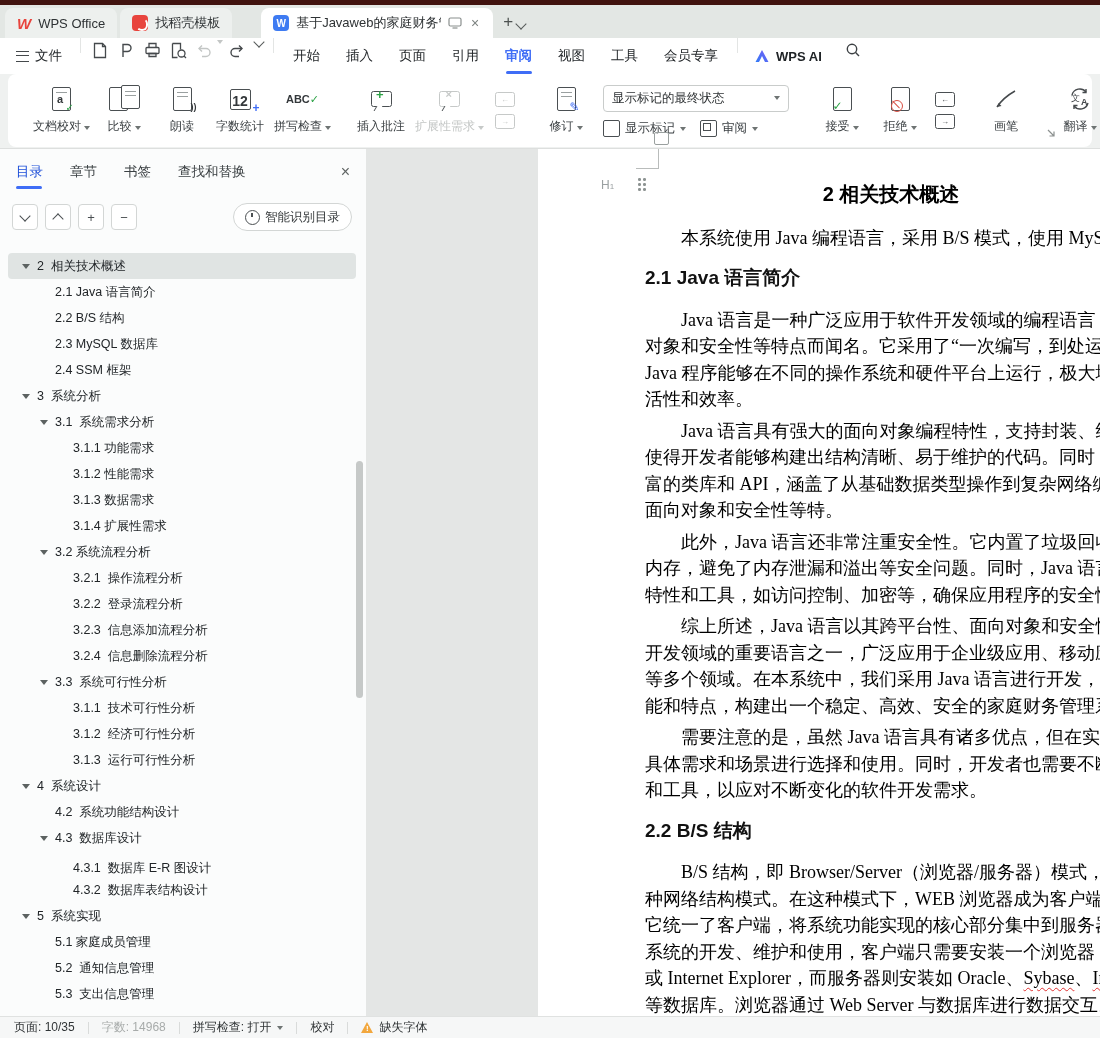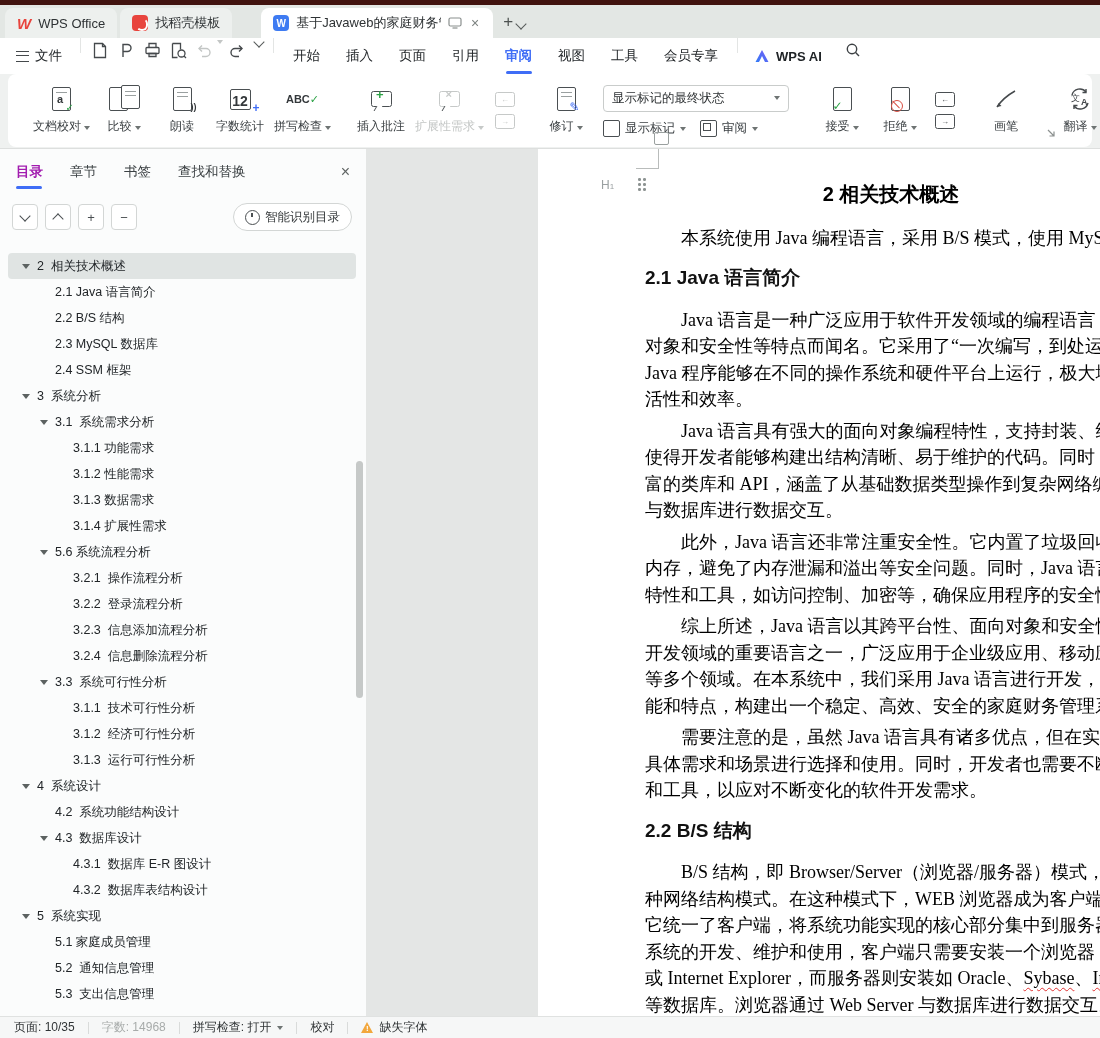--- a/index.html
+++ b/index.html
@@ -86,21 +86,21 @@
              border-radius:2px}
   
   #sidebar{position:absolute;top:148px;left:0;width:366px;bottom:22px;background:#fbfcfc;
            border-top:1px solid #dddfde;box-sizing:border-box}
   #canvas{position:absolute;top:148px;left:366px;right:0;bottom:22px;background:#e4e6e5;
           border-top:1px solid #dddfde;box-sizing:border-box}
   #page{position:absolute;left:172px;right:-10px;top:0;bottom:0;background:#fff;overflow:hidden}
   
   #stabs{display:flex;align-items:center;height:46px;padding:0 16px;font-size:13.5px;color:#3b4043;gap:27px;position:relative}
   .stab{position:relative;height:46px;display:flex;align-items:center}
-  .stab.on{color:#a21caf;font-weight:700}
+  .stab.on{color:#1d4ed8;font-weight:400}
   .stab.on::after{content:"";position:absolute;left:0;bottom:6px;width:26px;height:3px;border-radius:2px;background:#3f6df6}
   #sclose{margin-left:auto;font-size:16px;color:#5f6463}
   #stools{display:flex;align-items:center;padding:8px 14px 0 12px;gap:7px}
   .sq{width:24px;height:24px;border:1px solid #d3d6d5;border-radius:4px;background:#fff;
       display:flex;align-items:center;justify-content:center;color:#4a4f52;font-size:13px}
   .chU{width:7px;height:7px;border-right:1.6px solid #4a4f52;border-bottom:1.6px solid #4a4f52;transform:rotate(45deg);margin-top:-3px}
   .chD{width:7px;height:7px;border-right:1.6px solid #4a4f52;border-bottom:1.6px solid #4a4f52;transform:rotate(-135deg);margin-bottom:-3px}
   #smartpill{margin-left:auto;height:26px;border:1px solid #d3d6d5;border-radius:14px;background:#fff;
              display:flex;align-items:center;gap:5px;padding:0 11px;font-size:12.5px;color:#35393b}
   .clockic{width:13px;height:13px;border:1.4px solid #4a4f52;border-radius:50%;position:relative}
@@ -536,21 +536,21 @@
         <span class="tlabel">3.1.3 数据需求</span>
       </div>
       <div class="trow" style="padding-left: 50px;">
         <span class="tcarslot"></span>
         <span class="tlabel">3.1.4 扩展性需求</span>
       </div>
       <div class="trow" style="padding-left: 32px;">
         <span class="tcarslot">
           <span class="tcar"></span>
         </span>
-        <span class="tlabel">5.6 系统流程分析</span>
+        <span class="tlabel">3.2 系统流程分析</span>
       </div>
       <div class="trow" style="padding-left: 50px;">
         <span class="tcarslot"></span>
         <span class="tlabel">3.2.1  操作流程分析</span>
       </div>
       <div class="trow" style="padding-left: 50px;">
         <span class="tcarslot"></span>
         <span class="tlabel">3.2.2  登录流程分析</span>
       </div>
       <div class="trow" style="padding-left: 50px;">
@@ -588,21 +588,21 @@
       <div class="trow" style="padding-left: 32px;">
         <span class="tcarslot"></span>
         <span class="tlabel">4.2  系统功能结构设计</span>
       </div>
       <div class="trow" style="padding-left: 32px;">
         <span class="tcarslot">
           <span class="tcar"></span>
         </span>
         <span class="tlabel">4.3  数据库设计</span>
       </div>
-      <div class="trow" style="padding-left: 50px;">
+      <div class="trow" style="padding-left: 50px; align-items: flex-end;">
         <span class="tcarslot"></span>
         <span class="tlabel">4.3.1  数据库 E-R 图设计</span>
       </div>
       <div class="trow" style="padding-left: 50px;">
         <span class="tcarslot"></span>
         <span class="tlabel">4.3.2  数据库表结构设计</span>
       </div>
       <div class="trow" style="padding-left: 14px;">
         <span class="tcarslot">
           <span class="tcar"></span>
@@ -648,21 +648,21 @@
         <div class="para">
           <div class="dline ind"><span>Java 语言是一种广泛应用于软件开发领域的编程语言，以其</span></div>
           <div class="dline"><span>对象和安全性等特点而闻名。它采用了“一次编写，到处运行”的</span></div>
           <div class="dline"><span>Java 程序能够在不同的操作系统和硬件平台上运行，极大地提高</span></div>
           <div class="dline"><span>活性和效率。</span></div>
         </div>
         <div class="para">
           <div class="dline ind"><span>Java 语言具有强大的面向对象编程特性，支持封装、继承和多</span></div>
           <div class="dline"><span>使得开发者能够构建出结构清晰、易于维护的代码。同时，Java</span></div>
           <div class="dline"><span>富的类库和 API，涵盖了从基础数据类型操作到复杂网络编程的</span></div>
-          <div class="dline"><span>与数据库进行数据交互。</span></div>
+          <div class="dline"><span>面向对象和安全性等特。</span></div>
         </div>
         <div class="para">
           <div class="dline ind"><span>此外，Java 语言还非常注重安全性。它内置了垃圾回收机制</span></div>
           <div class="dline"><span>内存，避免了内存泄漏和溢出等安全问题。同时，Java 语言还提</span></div>
           <div class="dline"><span>特性和工具，如访问控制、加密等，确保应用程序的安全性。</span></div>
         </div>
         <div class="para">
           <div class="dline ind"><span>综上所述，Java 语言以其跨平台性、面向对象和安全性等特</span></div>
           <div class="dline"><span>开发领域的重要语言之一，广泛应用于企业级应用、移动应用开</span></div>
           <div class="dline"><span>等多个领域。在本系统中，我们采用 Java 语言进行开发，旨在</span></div>

